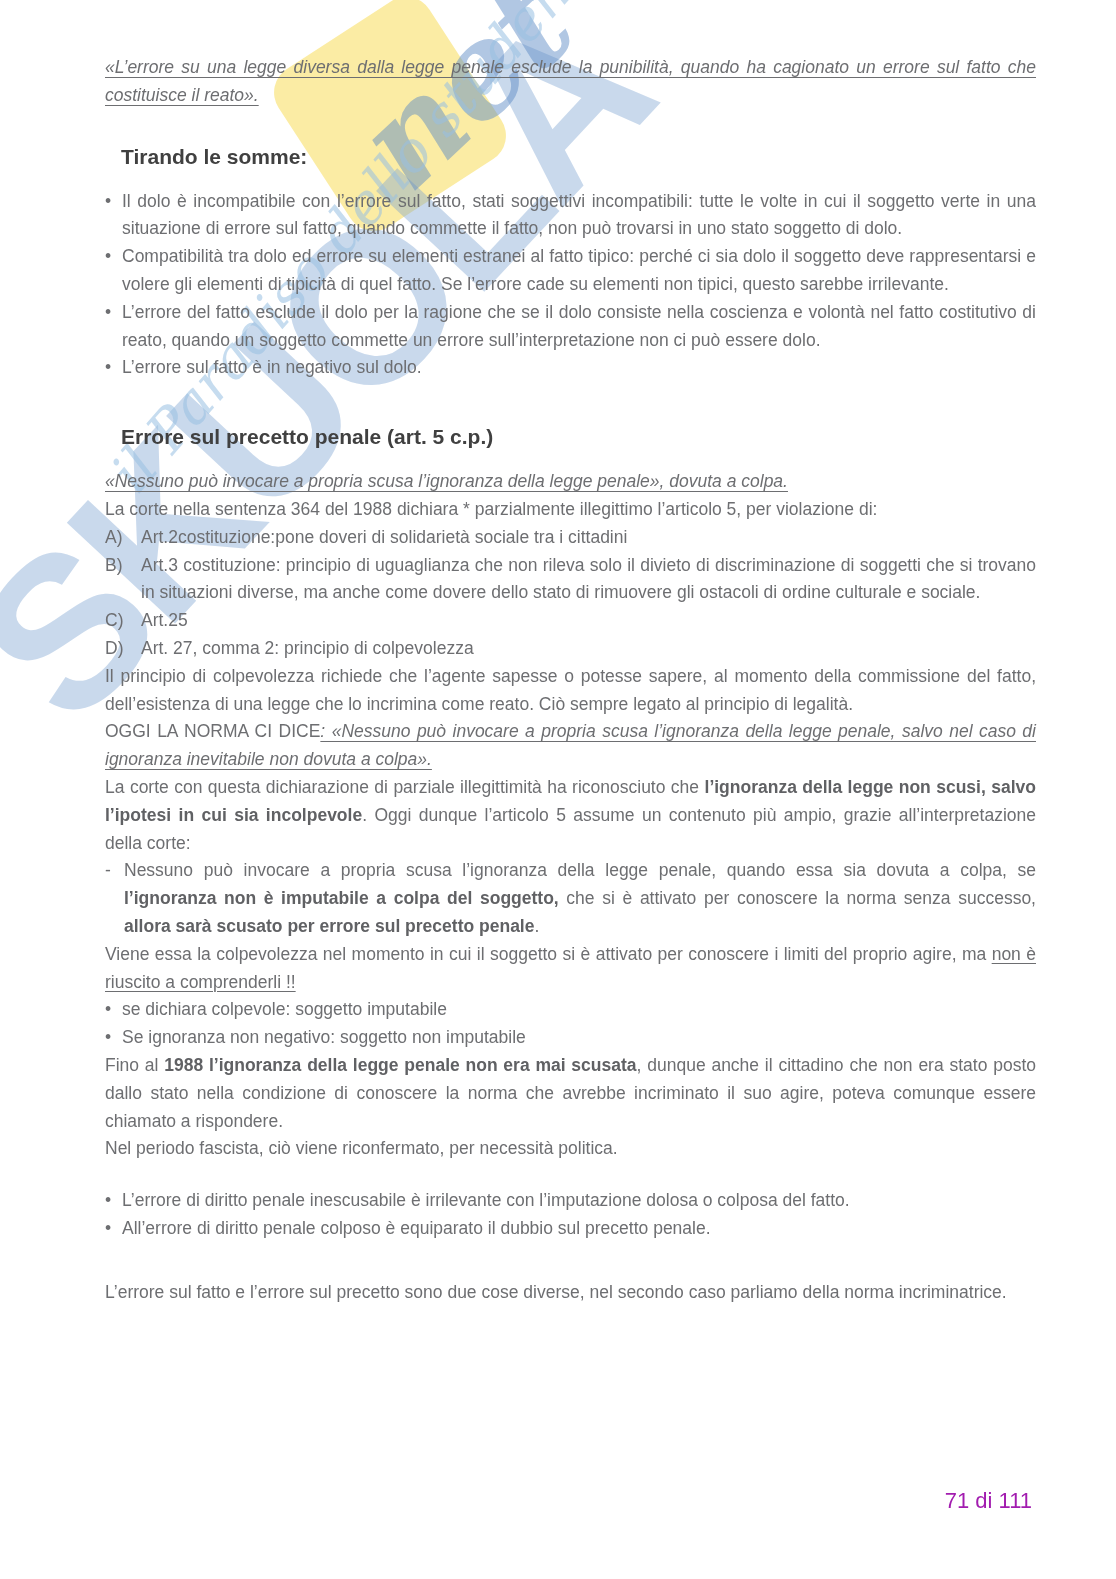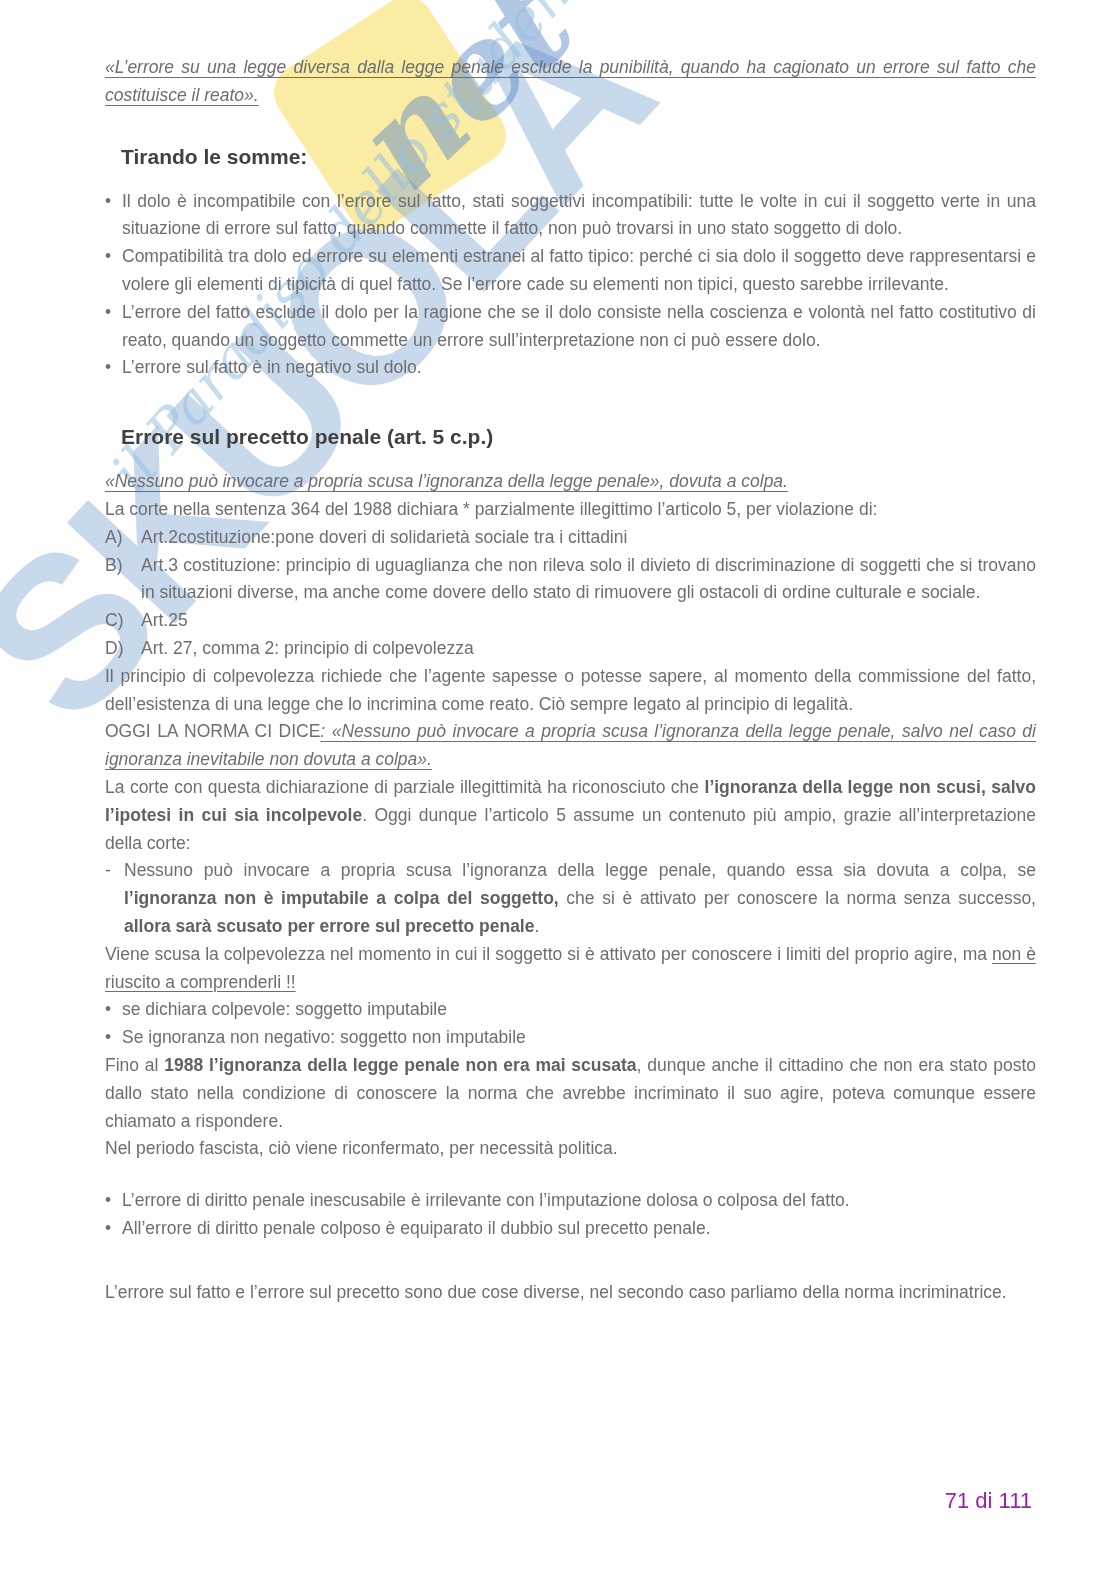--- a/index.html
+++ b/index.html
@@ -146,21 +146,21 @@
 
     <p class="just"><span>OGGI LA NORMA CI DICE</span><span class="quote">: «Nessuno può invocare a propria scusa l’ignoranza della legge penale, salvo nel caso di ignoranza inevitabile non dovuta a colpa».</span></p>
 
     <p class="just"><span>La corte con questa dichiarazione di parziale illegittimità ha riconosciuto che </span><b>l’ignoranza della legge non scusi, salvo l’ipotesi in cui sia incolpevole</b><span>. Oggi dunque l’articolo 5 assume un contenuto più ampio, grazie all’interpretazione della corte:</span></p>
 
     <div class="li li-dash">
       <span class="m">-</span>
       <span class="t"><span>Nessuno può invocare a propria scusa l’ignoranza della legge penale, quando essa sia dovuta a colpa, se </span><b>l’ignoranza non è imputabile a colpa del soggetto,</b><span> che si è attivato per conoscere la norma senza successo, </span><b>allora sarà scusato per errore sul precetto penale</b><span>.</span></span>
     </div>
 
-    <p class="just"><span>Viene scusa la colpevolezza nel momento in cui il soggetto si è attivato per conoscere i limiti del proprio agire, ma </span><span class="u">non è riuscito a comprenderli !!</span></p>
+    <p class="just"><span>Viene essa la colpevolezza nel momento in cui il soggetto si è attivato per conoscere i limiti del proprio agire, ma </span><span class="u">non è riuscito a comprenderli !!</span></p>
 
     <div>
       <div class="li">
         <span class="m">•</span>
         <span class="t">se dichiara colpevole: soggetto imputabile</span>
       </div>
       <div class="li">
         <span class="m">•</span>
         <span class="t">Se ignoranza non negativo: soggetto non imputabile</span>
       </div>

